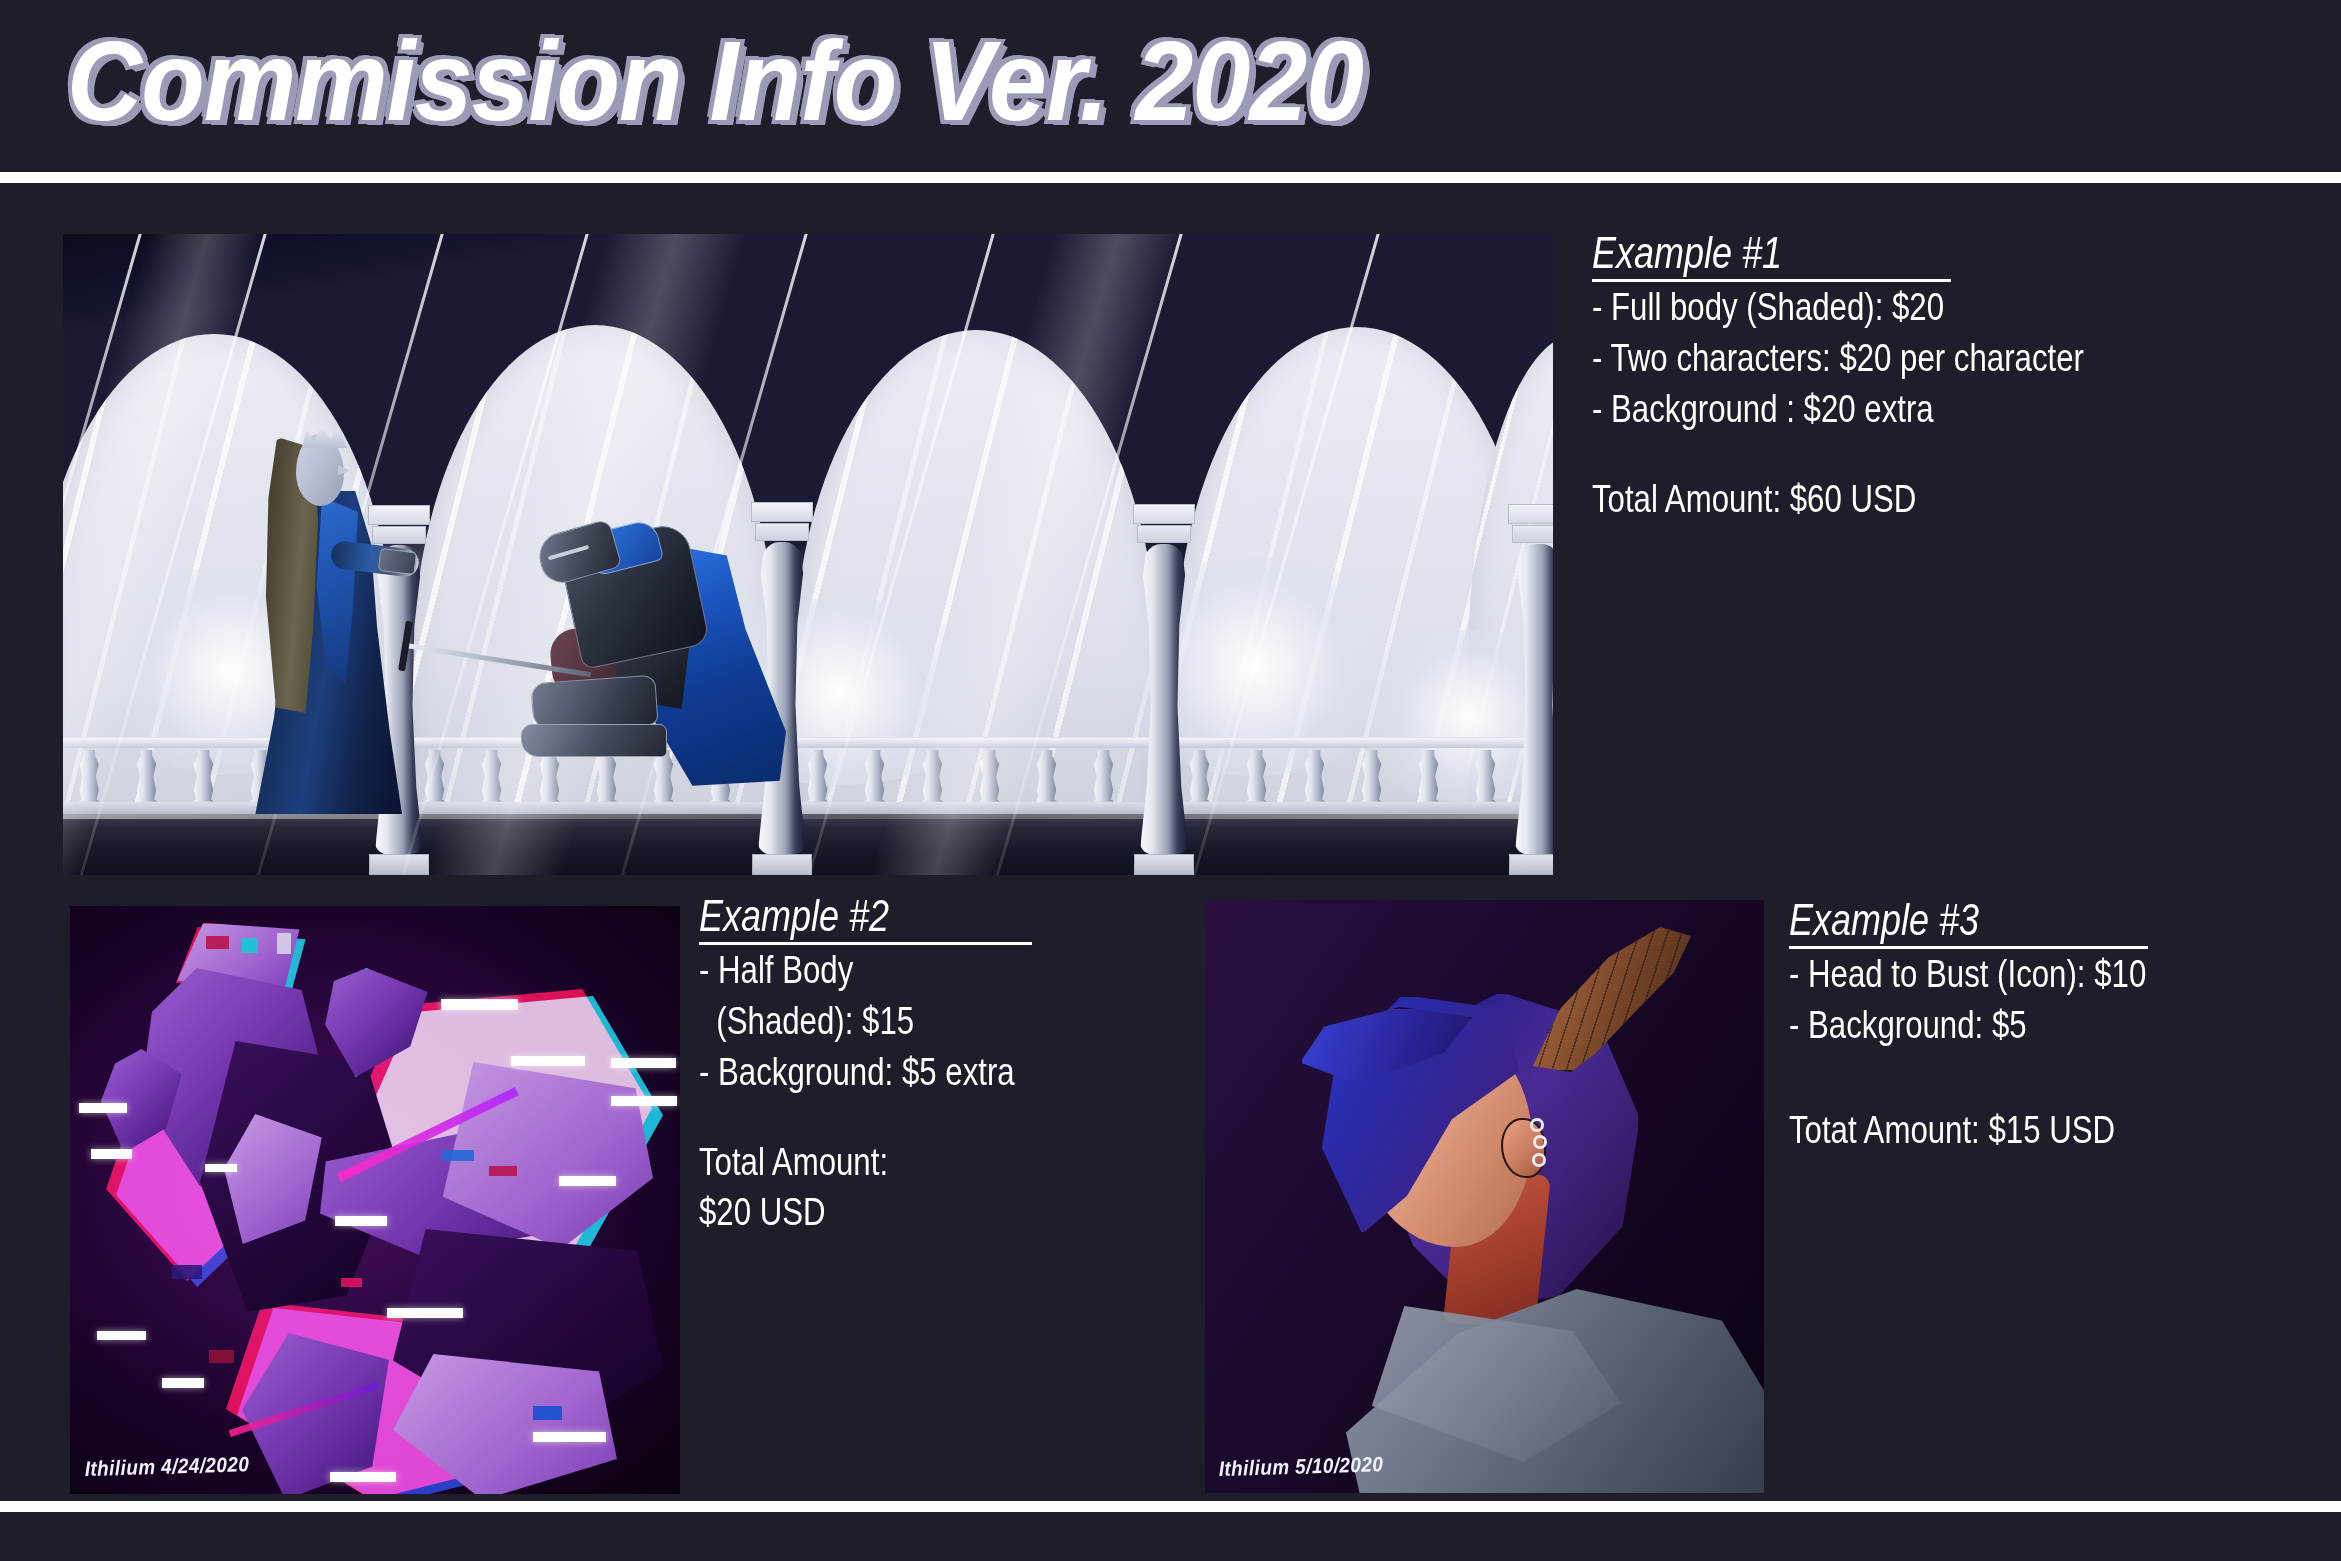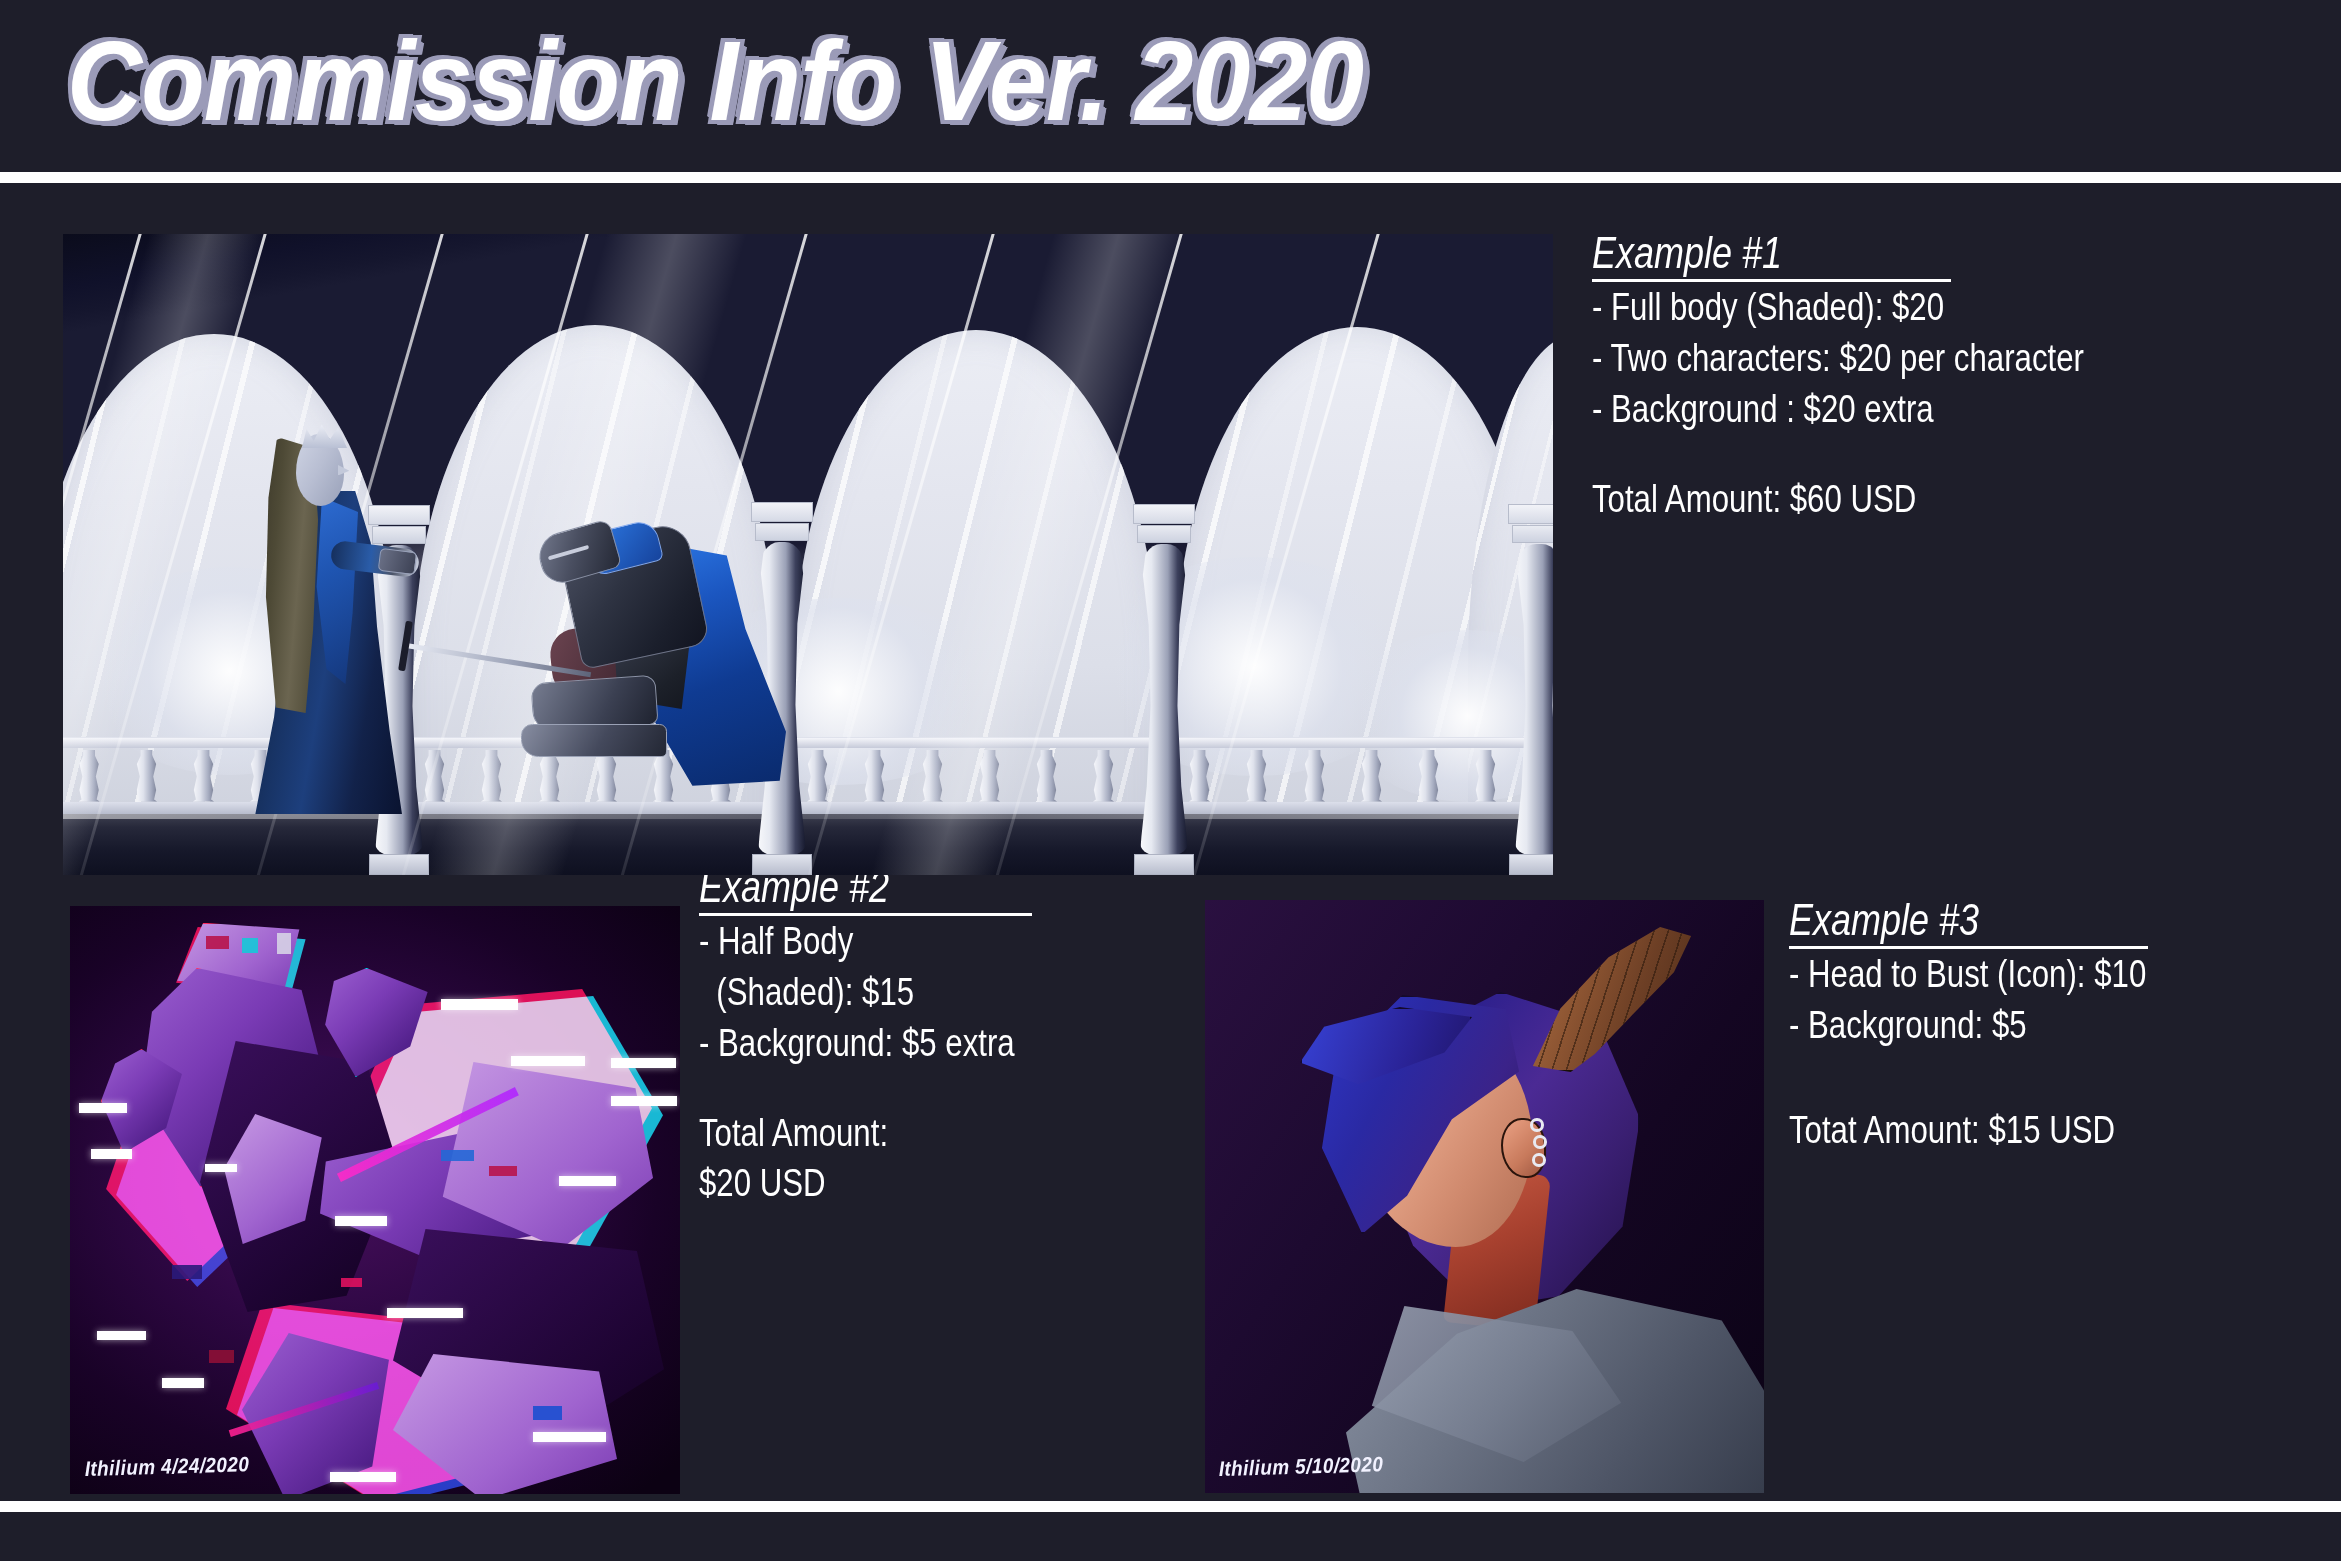--- a/index.html
+++ b/index.html
@@ -49,21 +49,21 @@
   .ex-rule { height:3.6px; background:#ffffff; margin-top:2.1px; }
   .ex-line {
     font-size:39px; line-height:1.30; color:#ffffff;
     transform:scaleX(0.80); transform-origin:left top;
     white-space:nowrap; font-weight:300;
   }
   .ex-gap { height:39px; }
 
   #example1 { left:1592px; top:230px; }
   #example1 .ex-rule { width:359px; }
-  #example2 { left:699px; top:864px; }
+  #example2 { left:699px; top:893px; }
   #example2 .ex-rule { width:333px; }
   #example3 { left:1789px; top:897px; }
   #example3 .ex-rule { width:359px; }
 
   
   .art { position:absolute; overflow:hidden; }
   #art1 { left:63px; top:234px;  width:1490px; height:641px; background:#0a0a18; }
   #art2 { left:70px; top:906px; width:610px; height:588px; background:#120320; }
   #art3 { left:1205px; top:900px; width:559px; height:593px; background:#150a26; }
 

